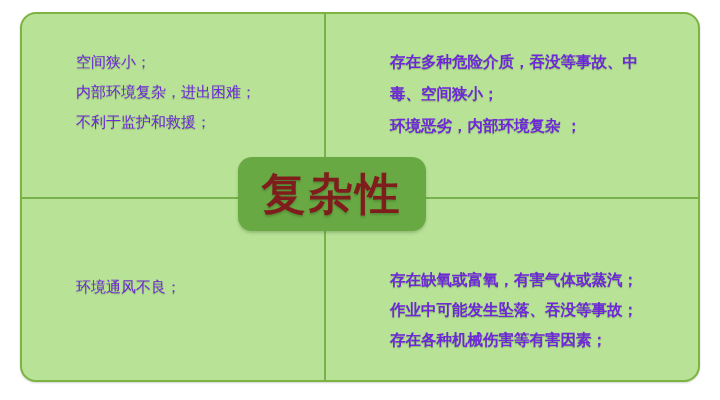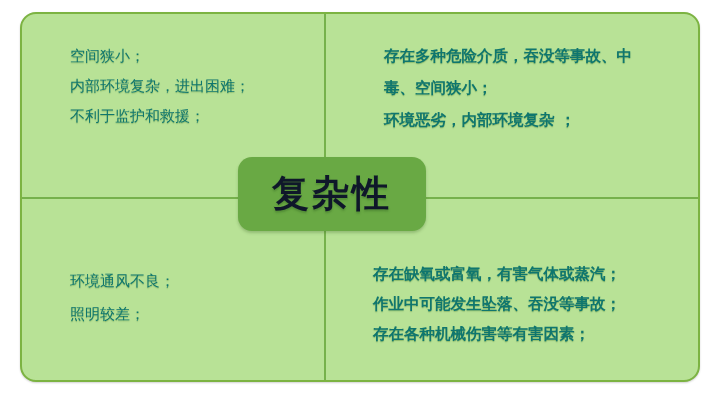--- a/index.html
+++ b/index.html
@@ -61,24 +61,24 @@
     position: absolute;
     box-sizing: border-box;
   }
   .quad-tl { left: 0;     top: 0;     width: 302px; height: 183px; }
   .quad-tr { left: 304px; top: 0;     width: 376px; height: 183px; }
   .quad-bl { left: 0;     top: 185px; width: 302px; height: 185px; padding-left: 8px; }
   .quad-br { left: 304px; top: 185px; width: 376px; height: 185px; }
 
   .lines {
     position: absolute;
-    margin: 0;
+    margin: 6px;
     padding: 0;
     list-style: none;
-    color: #0f766e;
+    color: #6d28d9;
     text-shadow: 0 1px 1px rgba(90,140,60,0.45);
     white-space: nowrap;
   }
   .lines li { margin: 0; padding: 0; }
 
   
   .lines.tl {
     left: 48px;
     top: 27px;
     font-size: 15px;
@@ -97,21 +97,21 @@
   .lines.tr {
     left: 58px;
     top: 26px;
     font-size: 15.5px;
     line-height: 32px;
     font-weight: 700;
     font-family: "DejaVu Sans", "Liberation Sans", sans-serif;
   }
   
   .lines.br {
-    left: 47px;
+    left: 58px;
     top: 60px;
     font-size: 15.5px;
     line-height: 30px;
     font-weight: 700;
     font-family: Liberation Serif, serif;
   }
 
   
   .badge {
     position: absolute;
@@ -122,22 +122,22 @@
     box-sizing: border-box;
     background: #69a944;
     border-radius: 14px;
     display: flex;
     align-items: center;
     justify-content: center;
     box-shadow: 0 2px 3px rgba(60,100,40,0.30);
     z-index: 5;
   }
   .badge-label {
-    color: #0f172a;
-    font-size: 37px;
+    color: #7f1d1d;
+    font-size: 44px;
     font-weight: 700;
     letter-spacing: 3px;
     text-shadow: 0 2px 2px rgba(60,110,40,0.45);
     font-family: Liberation Sans, sans-serif;
   }
 </style>
 </head>
 <body>
 
 <div class="stage">
@@ -159,21 +159,20 @@
       <ul class="lines tr">
         <li>存在多种危险介质，吞没等事故、中</li>
         <li>毒、空间狭小；</li>
         <li>环境恶劣，内部环境复杂 ；</li>
       </ul>
     </div>
 
     <div class="quad quad-bl">
       <ul class="lines bl">
         <li>环境通风不良；</li>
-        <li>照明较差；</li>
       </ul>
     </div>
 
     <div class="quad quad-br">
       <ul class="lines br">
         <li>存在缺氧或富氧，有害气体或蒸汽；</li>
         <li>作业中可能发生坠落、吞没等事故；</li>
         <li>存在各种机械伤害等有害因素；</li>
       </ul>
     </div>

